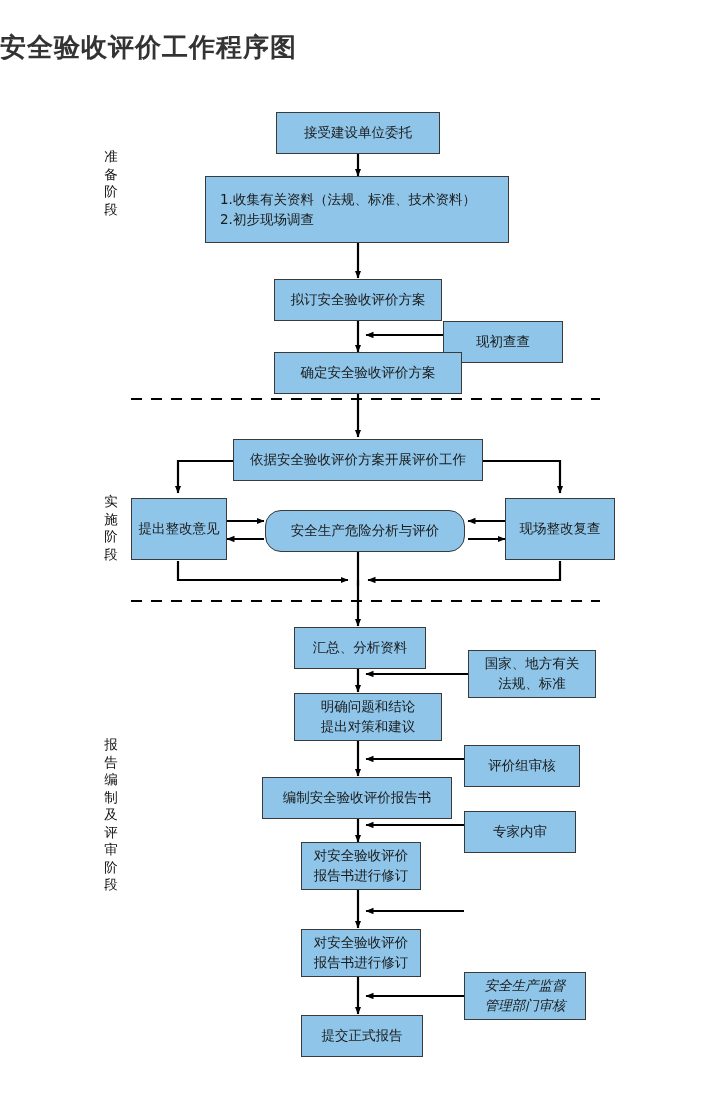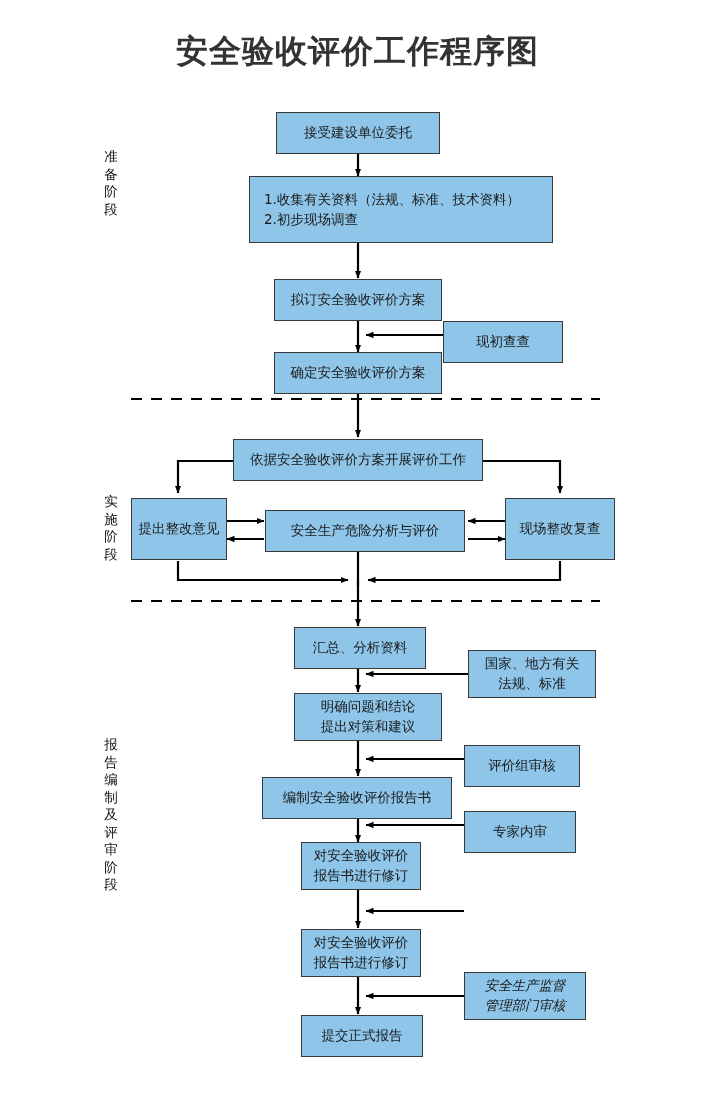--- a/index.html
+++ b/index.html
@@ -19,22 +19,21 @@
   svg.wires {
     position: absolute;
     left: 0; top: 0;
     width: 715px; height: 1100px;
     pointer-events: none;
   }
   .title {
     position: absolute;
     left: 0; top: 30px;
     width: 715px;
-    text-align: center;
-    font-size: 32px;
+    font-size: 26px;
     font-weight: bold;
     color: #333333;
     letter-spacing: 1px;
   }
   .node {
     position: absolute;
     background: #8EC5E9;
     border: 1px solid #3a3a3a;
     color: #1a1a1a;
     font-size: 13.5px;
@@ -43,21 +42,20 @@
     align-items: center;
     justify-content: center;
     text-align: center;
     padding: 20px 4px;
   }
   .node.left-align {
     justify-content: flex-start;
     text-align: left;
     padding-left: 14px;
     align-items: center;
-    margin-left: 44px;
   }
   .node .lines { width: 100%; }
   .node .lines div { white-space: nowrap; }
   .stage-label {
     position: absolute;
     width: 26px;
     font-size: 13.5px;
     line-height: 1.30;
     color: #111111;
     text-align: center;
@@ -179,39 +177,39 @@
       <div>拟订安全验收评价方案</div>
     </div>
   </div>
 
   <div class="node" style="left:443px; top:321px; width:120px; height:29px;">
     <div class="lines">
       <div>现初查查</div>
     </div>
   </div>
 
-  <div class="node" style="left:274px; top:352px; width:168px; height:30px;text-align:center;">
+  <div class="node" style="left:274px; top:352px; width:188px; height:30px;text-align:center;">
     <div class="lines">
       <div>确定安全验收评价方案</div>
     </div>
   </div>
 
   <div class="node" style="left:131px; top:498px; width:96px; height:62px;">
     <div class="lines">
       <div>提出整改意见</div>
     </div>
   </div>
 
   <div class="node" style="left:233px; top:439px; width:250px; height:30px;">
     <div class="lines">
       <div>依据安全验收评价方案开展评价工作</div>
     </div>
   </div>
 
-  <div class="node" style="left:265px; top:510px; width:200px; height:38px;">
+  <div class="node" style="left:265px; top:510px; width:200px; height:38px;border-radius:16px;">
     <div class="lines">
       <div>安全生产危险分析与评价</div>
     </div>
   </div>
 
   <div class="node" style="left:505px; top:498px; width:110px; height:62px;">
     <div class="lines">
       <div>现场整改复查</div>
     </div>
   </div>

